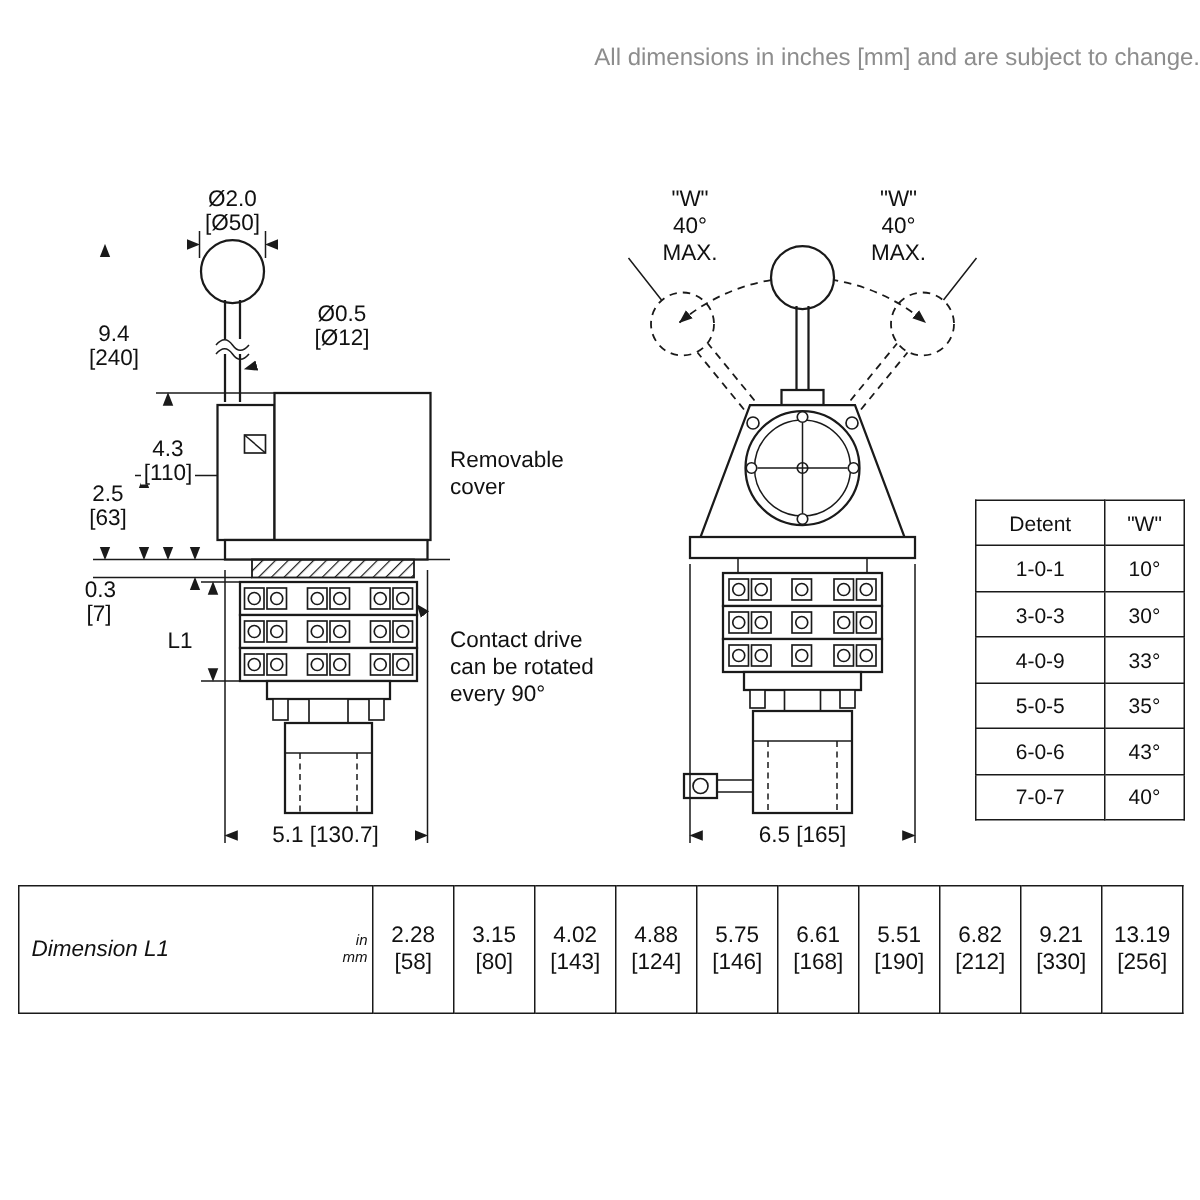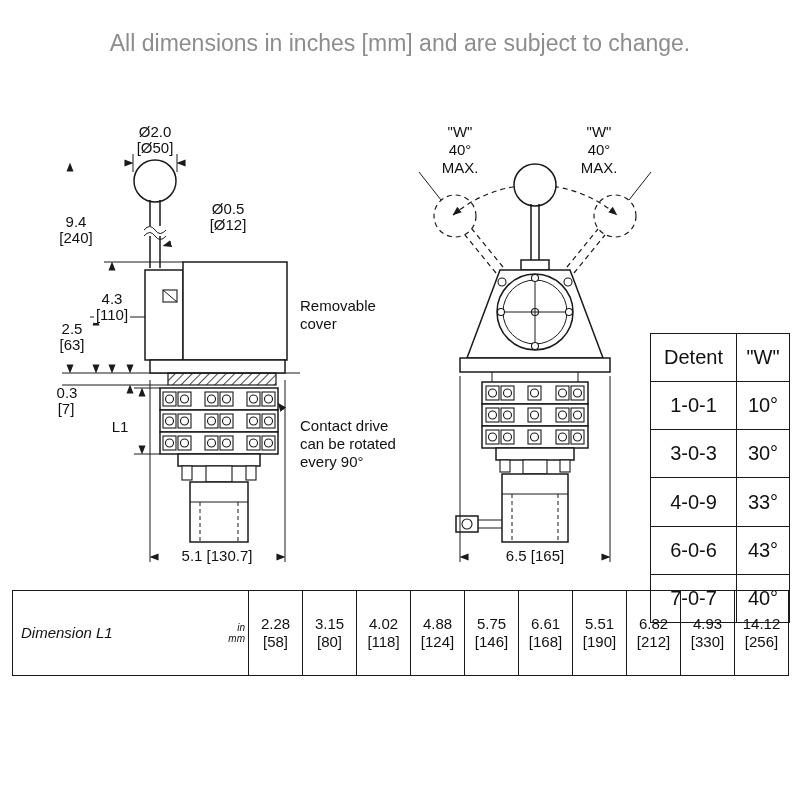--- a/index.html
+++ b/index.html
@@ -1,33 +1,33 @@
 <!DOCTYPE html>
 <html><head>
 <meta charset="utf-8">
 <style>
   * { margin:0; padding:0; box-sizing:border-box; }
   html,body { background:#fff; }
   body { width:800px; height:800px; font-family:"Liberation Sans", sans-serif; color:#111; }
   .page { position:relative; width:800px; height:800px; background:#fff; overflow:hidden; }
-  .note { position:absolute; top:30px; left:0; width:100%; text-align:center; color:#8d8d8d; font-size:23px; }
+  .note { position:absolute; top:30px; left:0; width:100%; text-align:right; color:#8d8d8d; font-size:16px; }
   .drawing { position:absolute; top:90px; left:0; }
 
   
   .o   { fill:#fff; stroke:#1a1a1a; stroke-width:1.5; }
   .t   { fill:#fff; stroke:#1a1a1a; stroke-width:1.1; }
   .thin{ stroke:#1a1a1a; stroke-width:1; fill:none; }
   .dash{ stroke:#1a1a1a; stroke-width:1.2; fill:none; stroke-dasharray:5 4; }
   .dashthin{ stroke:#1a1a1a; stroke-width:1; fill:none; stroke-dasharray:4 3; }
   .dtxt{ font:15px "Liberation Sans", sans-serif; fill:#111; }
   .mid { text-anchor:middle; }
   .bg  { fill:#fff; stroke:none; }
 
-  .detent-table { position:absolute; left:650px; top:333px; width:139px; height:290px;
-                  border-collapse:collapse; font-size:20px; table-layout:fixed; }
+  .detent-table { position:absolute; left:650px; top:333px; width:139px; height:214px;
+                  border-collapse:collapse; font-size:14px; table-layout:fixed; }
   .detent-table td { border:1.5px solid #1a1a1a; text-align:center; vertical-align:middle; height:29px; }
   .detent-table col.c1 { width:86px; } .detent-table col.c2 { width:53px; }
 
   .bottom-table { position:absolute; left:12px; top:590px; width:776px; height:86px;
                   border-collapse:collapse; font-size:15px; table-layout:fixed; }
   .bottom-table td { border:1.5px solid #1a1a1a; text-align:center; vertical-align:middle; line-height:18px; }
   .bottom-table tr.r1 td { height:42px; }
   .bottom-table tr.r2 td { height:44px; }
   .bottom-table td.label { text-align:left; padding-left:8px; }
   .lab2 { display:flex; justify-content:space-between; align-items:center; padding-right:3px;font-style:italic; }
@@ -226,20 +226,24 @@
       </tr>
       <tr>
         <td>3-0-3</td>
         <td>30°</td>
       </tr>
       <tr>
         <td>4-0-9</td>
         <td>33°</td>
       </tr>
       <tr>
+        <td>5-0-5</td>
+        <td>35°</td>
+      </tr>
+      <tr>
         <td>6-0-6</td>
         <td>43°</td>
       </tr>
       <tr>
         <td>7-0-7</td>
         <td>40°</td>
       </tr>
     </tbody>
   </table>
 
@@ -271,21 +275,21 @@
         <td>
           <div>2.28</div>
             <div>[58]</div>
         </td>
         <td>
           <div>3.15</div>
             <div>[80]</div>
         </td>
         <td>
           <div>4.02</div>
-            <div>[118]</div>
+            <div>[143]</div>
         </td>
         <td>
           <div>4.88</div>
             <div>[124]</div>
         </td>
         <td>
           <div>5.75</div>
             <div>[146]</div>
         </td>
         <td>
@@ -294,24 +298,24 @@
         </td>
         <td>
           <div>5.51</div>
             <div>[190]</div>
         </td>
         <td>
           <div>6.82</div>
             <div>[212]</div>
         </td>
         <td>
-          <div>4.93</div>
+          <div>9.21</div>
             <div>[330]</div>
         </td>
         <td>
-          <div>14.12</div>
+          <div>13.19</div>
             <div>[256]</div>
         </td>
       </tr>
     </tbody>
   </table>
 
 </div>
 
 </body></html>

